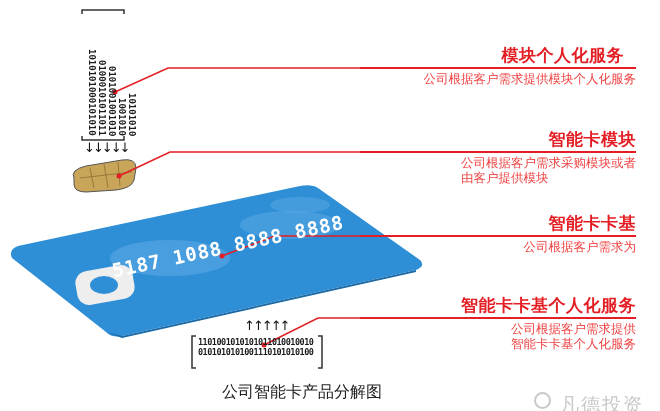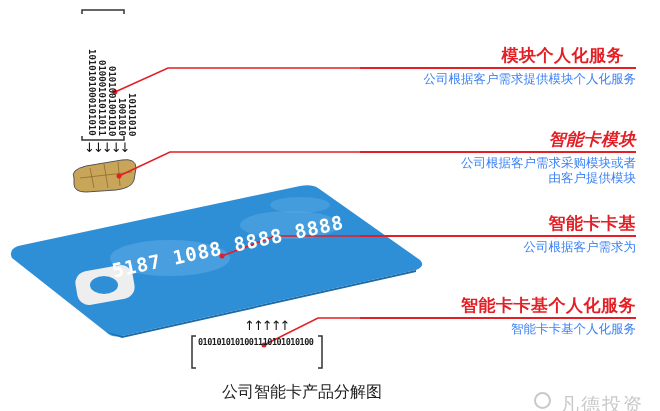--- a/index.html
+++ b/index.html
@@ -1,19 +1,19 @@
 <!DOCTYPE html>
 <html><head>
 <meta charset="utf-8">
 <style>
   html,body{margin:0;padding:0;background:#ffffff;}
   body{width:660px;height:411px;position:relative;overflow:hidden;font-family:"DejaVu Sans",sans-serif;}
   .abs{position:absolute;}
   .title{color:#e31e24;font-weight:bold;font-size:17px;letter-spacing:0.5px;text-align:right;white-space:nowrap;}
-  .desc{color:#3b82f6;font-size:12.5px;line-height:15px;text-align:right;white-space:nowrap;}
+  .desc{color:#ef4444;font-size:12.5px;line-height:15px;text-align:left;white-space:nowrap;}
   .rule{background:#e31e24;height:2px;}
   .caption{font-family:"DejaVu Serif",serif;font-size:16px;color:#222;}
   .watermark{font-family:"DejaVu Sans",sans-serif;font-size:19px;color:#c9c9c9;letter-spacing:2px;}
   .binary{font-family:"DejaVu Sans Mono",monospace;font-weight:bold;color:#1a1a1a;}
   .arrows{font-family:"DejaVu Sans",sans-serif;font-size:13px;color:#111;letter-spacing:-2px;}
 </style>
 </head>
 <body>
 
 <svg class="abs" style="left:0;top:0" width="660" height="411">
@@ -65,45 +65,47 @@
   <div style="writing-mode:vertical-lr;">0101001001010</div>
   <div style="writing-mode:vertical-lr;">1001010</div>
   <div style="writing-mode:vertical-lr;">10101010</div>
 </div>
 <div class="abs arrows" style="left:84px;top:140px;">↓↓↓↓↓</div>
 
 <div class="abs" style="left:110px;top:260px;color:#ffffff;font-family:'DejaVu Sans Mono',monospace;font-size:19px;font-weight:bold;letter-spacing:1px;transform:rotate(-12deg);transform-origin:left top;white-space:nowrap;">5187 1088 8888 8888</div>
 
 <div class="abs arrows" style="left:244px;top:318px;">↑↑↑↑↑</div>
 <div class="abs binary" style="left:198px;top:337px;font-size:8.5px;line-height:10px;letter-spacing:-0.5px;">
+  <div>1101001010101011010010010</div>
   <div>0101010101001110101010100</div>
 </div>
 
 <div class="abs" style="right:36px;top:44px;">
   <div class="title">模块个人化服务</div>
 </div>
 <div class="abs desc" style="right:24px;top:71px;">公司根据客户需求提供模块个人化服务</div>
 <div class="abs rule" style="left:360px;right:24px;top:67px;"></div>
 
-<div class="abs title" style="right:24px;top:128px;font-style:italic;">智能卡模块</div>
+<div class="abs title" style="right:24px;top:128px;">智能卡模块</div>
 <div class="abs rule" style="left:360px;right:24px;top:151px;"></div>
 <div class="abs desc" style="right:24px;top:155px;">
   <div>公司根据客户需求采购模块或者</div>
   <div>由客户提供模块</div>
 </div>
 
 <div class="abs title" style="right:24px;top:212px;">智能卡卡基</div>
 <div class="abs rule" style="left:360px;right:24px;top:235px;"></div>
 <div class="abs desc" style="right:24px;top:239px;">
   <div>公司根据客户需求为</div>
 </div>
 
 <div class="abs title" style="right:24px;top:294px;">智能卡卡基个人化服务</div>
 <div class="abs rule" style="left:360px;right:24px;top:317px;"></div>
 <div class="abs desc" style="right:24px;top:321px;">
+  <div>公司根据客户需求提供</div>
   <div>智能卡卡基个人化服务</div>
 </div>
 
 <div class="abs caption" style="left:222px;top:382px;">公司智能卡产品分解图</div>
 
 <div class="abs watermark" style="left:534px;top:392px;display:flex;align-items:flex-start;gap:9px;">
   <span style="display:inline-block;width:17px;height:17px;border:2px solid #c9c9c9;border-radius:50%;box-sizing:border-box;"></span>
   <span>凡德投资</span>
 </div>
 

